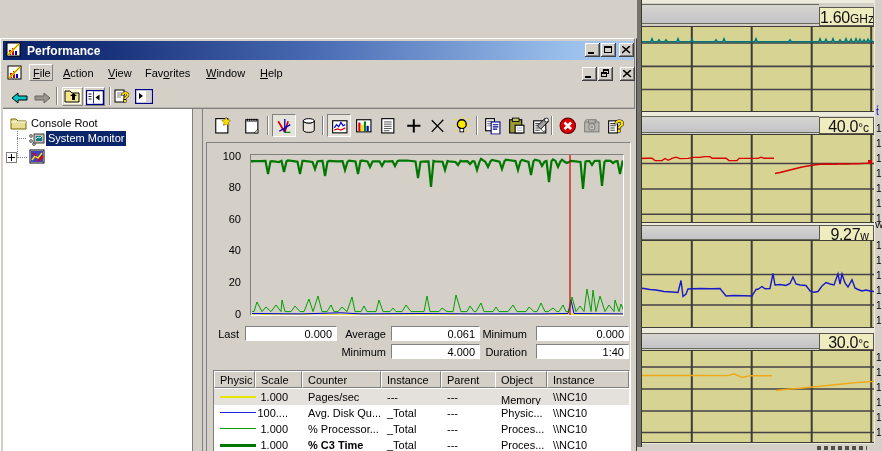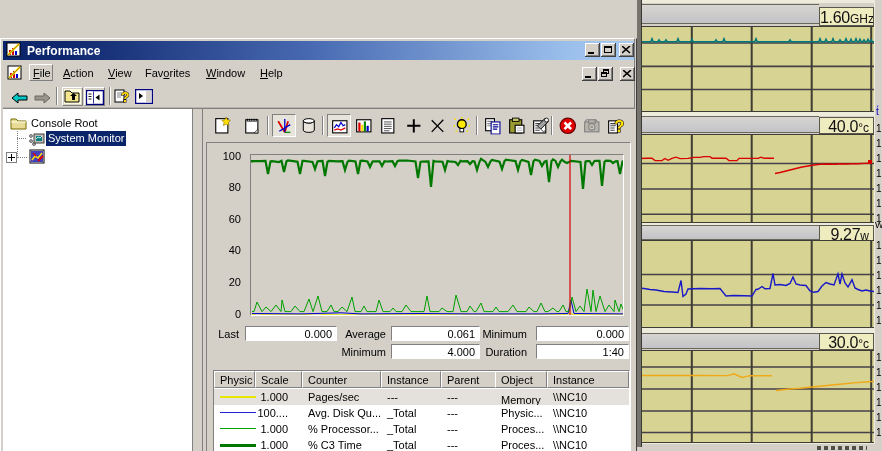--- a/index.html
+++ b/index.html
@@ -317,21 +317,21 @@
 <div class="abs" style="left:220px;top:390px;width:36px;height:1px;background:#00A000;"></div>
 <div class="abs t11" style="left:246px;top:385px;width:42px;text-align:right;">1.000</div>
 <div class="abs t11" style="left:308px;top:385px;">% Processor...</div>
 <div class="abs t11" style="left:387px;top:385px;">_Total</div>
 <div class="abs t11" style="left:447px;top:385px;">---</div>
 <div class="abs t11" style="left:501px;top:385px;">Proces...</div>
 <div class="abs t11" style="left:553px;top:385px;">\\NC10</div>
 <div class="abs" style="left:214px;top:399px;width:415px;height:16px;background:#fff;"></div>
 <div class="abs" style="left:220px;top:406px;width:36px;height:2.5px;background:#007800;"></div>
 <div class="abs t11" style="left:246px;top:401px;width:42px;text-align:right;">1.000</div>
-<div class="abs t11" style="left:308px;top:401px;">% C3 Time</div>
+<div class="abs t11" style="left:308px;top:401px;font-weight:bold;">% C3 Time</div>
 <div class="abs t11" style="left:387px;top:401px;">_Total</div>
 <div class="abs t11" style="left:447px;top:401px;">---</div>
 <div class="abs t11" style="left:501px;top:401px;">Proces...</div>
 <div class="abs t11" style="left:553px;top:401px;">\\NC10</div>
 <div class="abs" style="left:3px;top:428px;width:632px;height:20px;background:#D4D0C8;"></div>
 <div class="abs sunken" style="left:3px;top:430px;width:412px;height:16px;"></div>
 <div class="abs sunken" style="left:418px;top:430px;width:133px;height:16px;"></div>
 <div class="abs sunken" style="left:554px;top:430px;width:72px;height:16px;"></div>
 </div>
 <div class="abs" style="left:637px;top:0;width:245px;height:451px;background:#D4D0C8;"></div>

